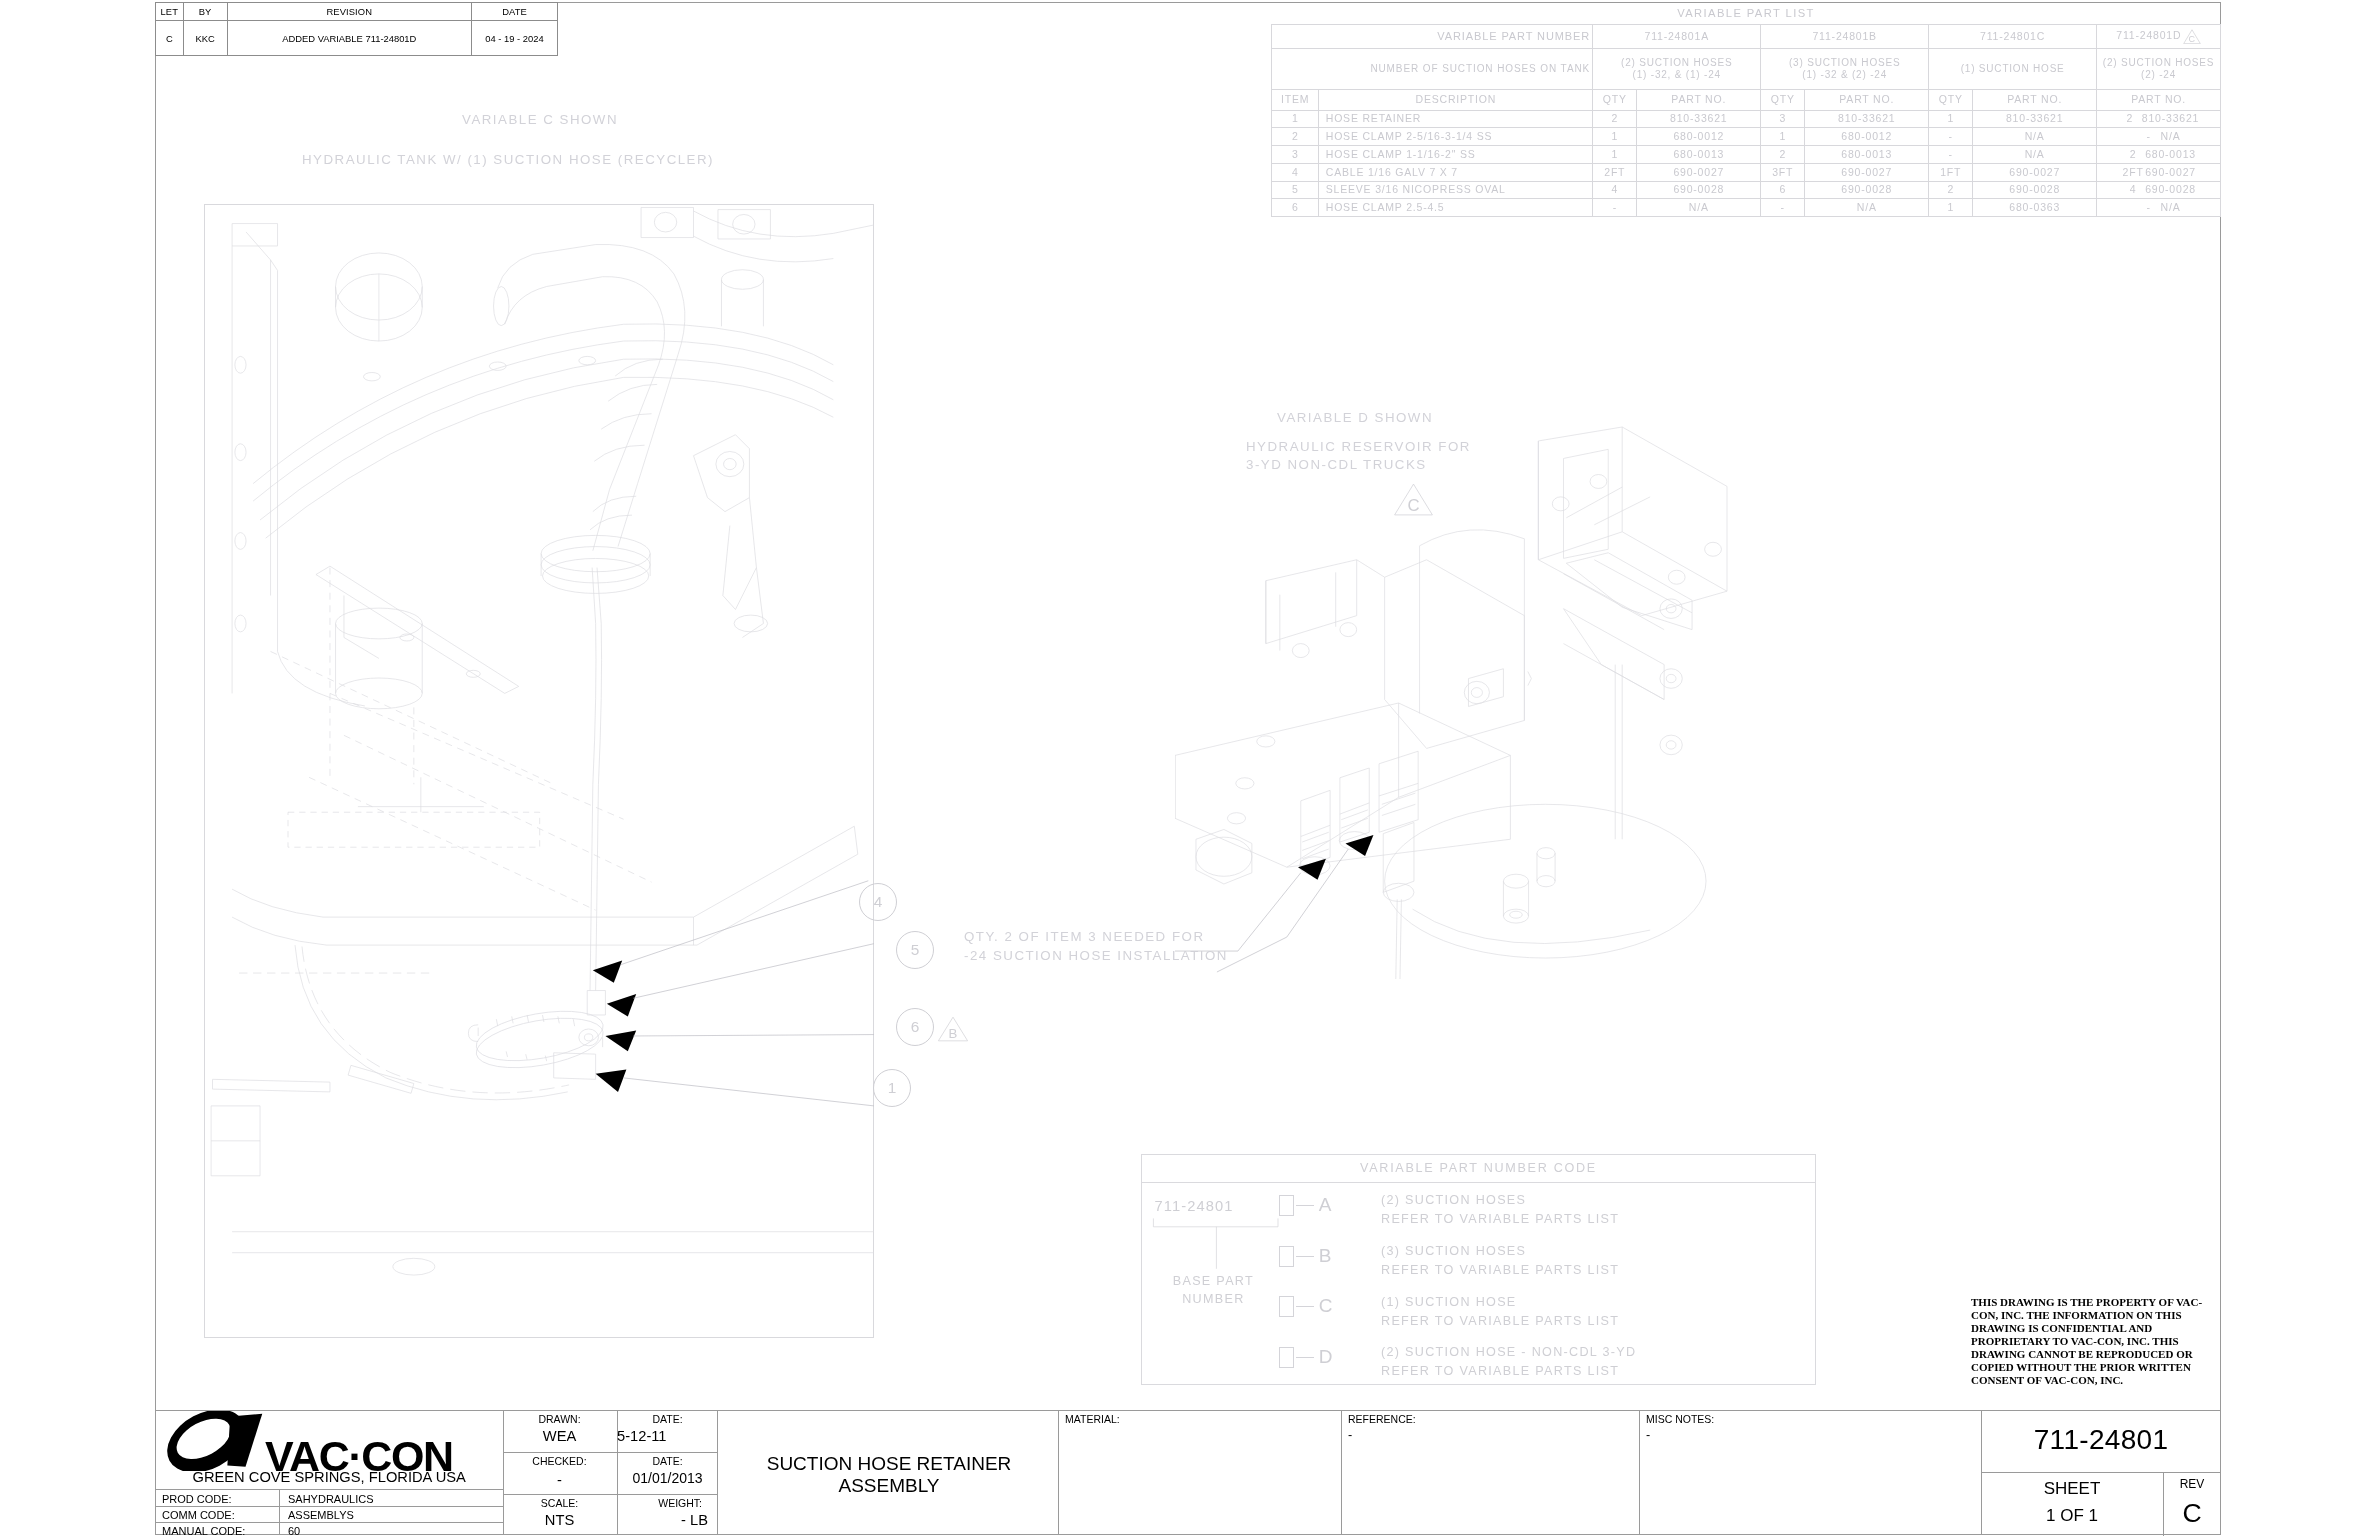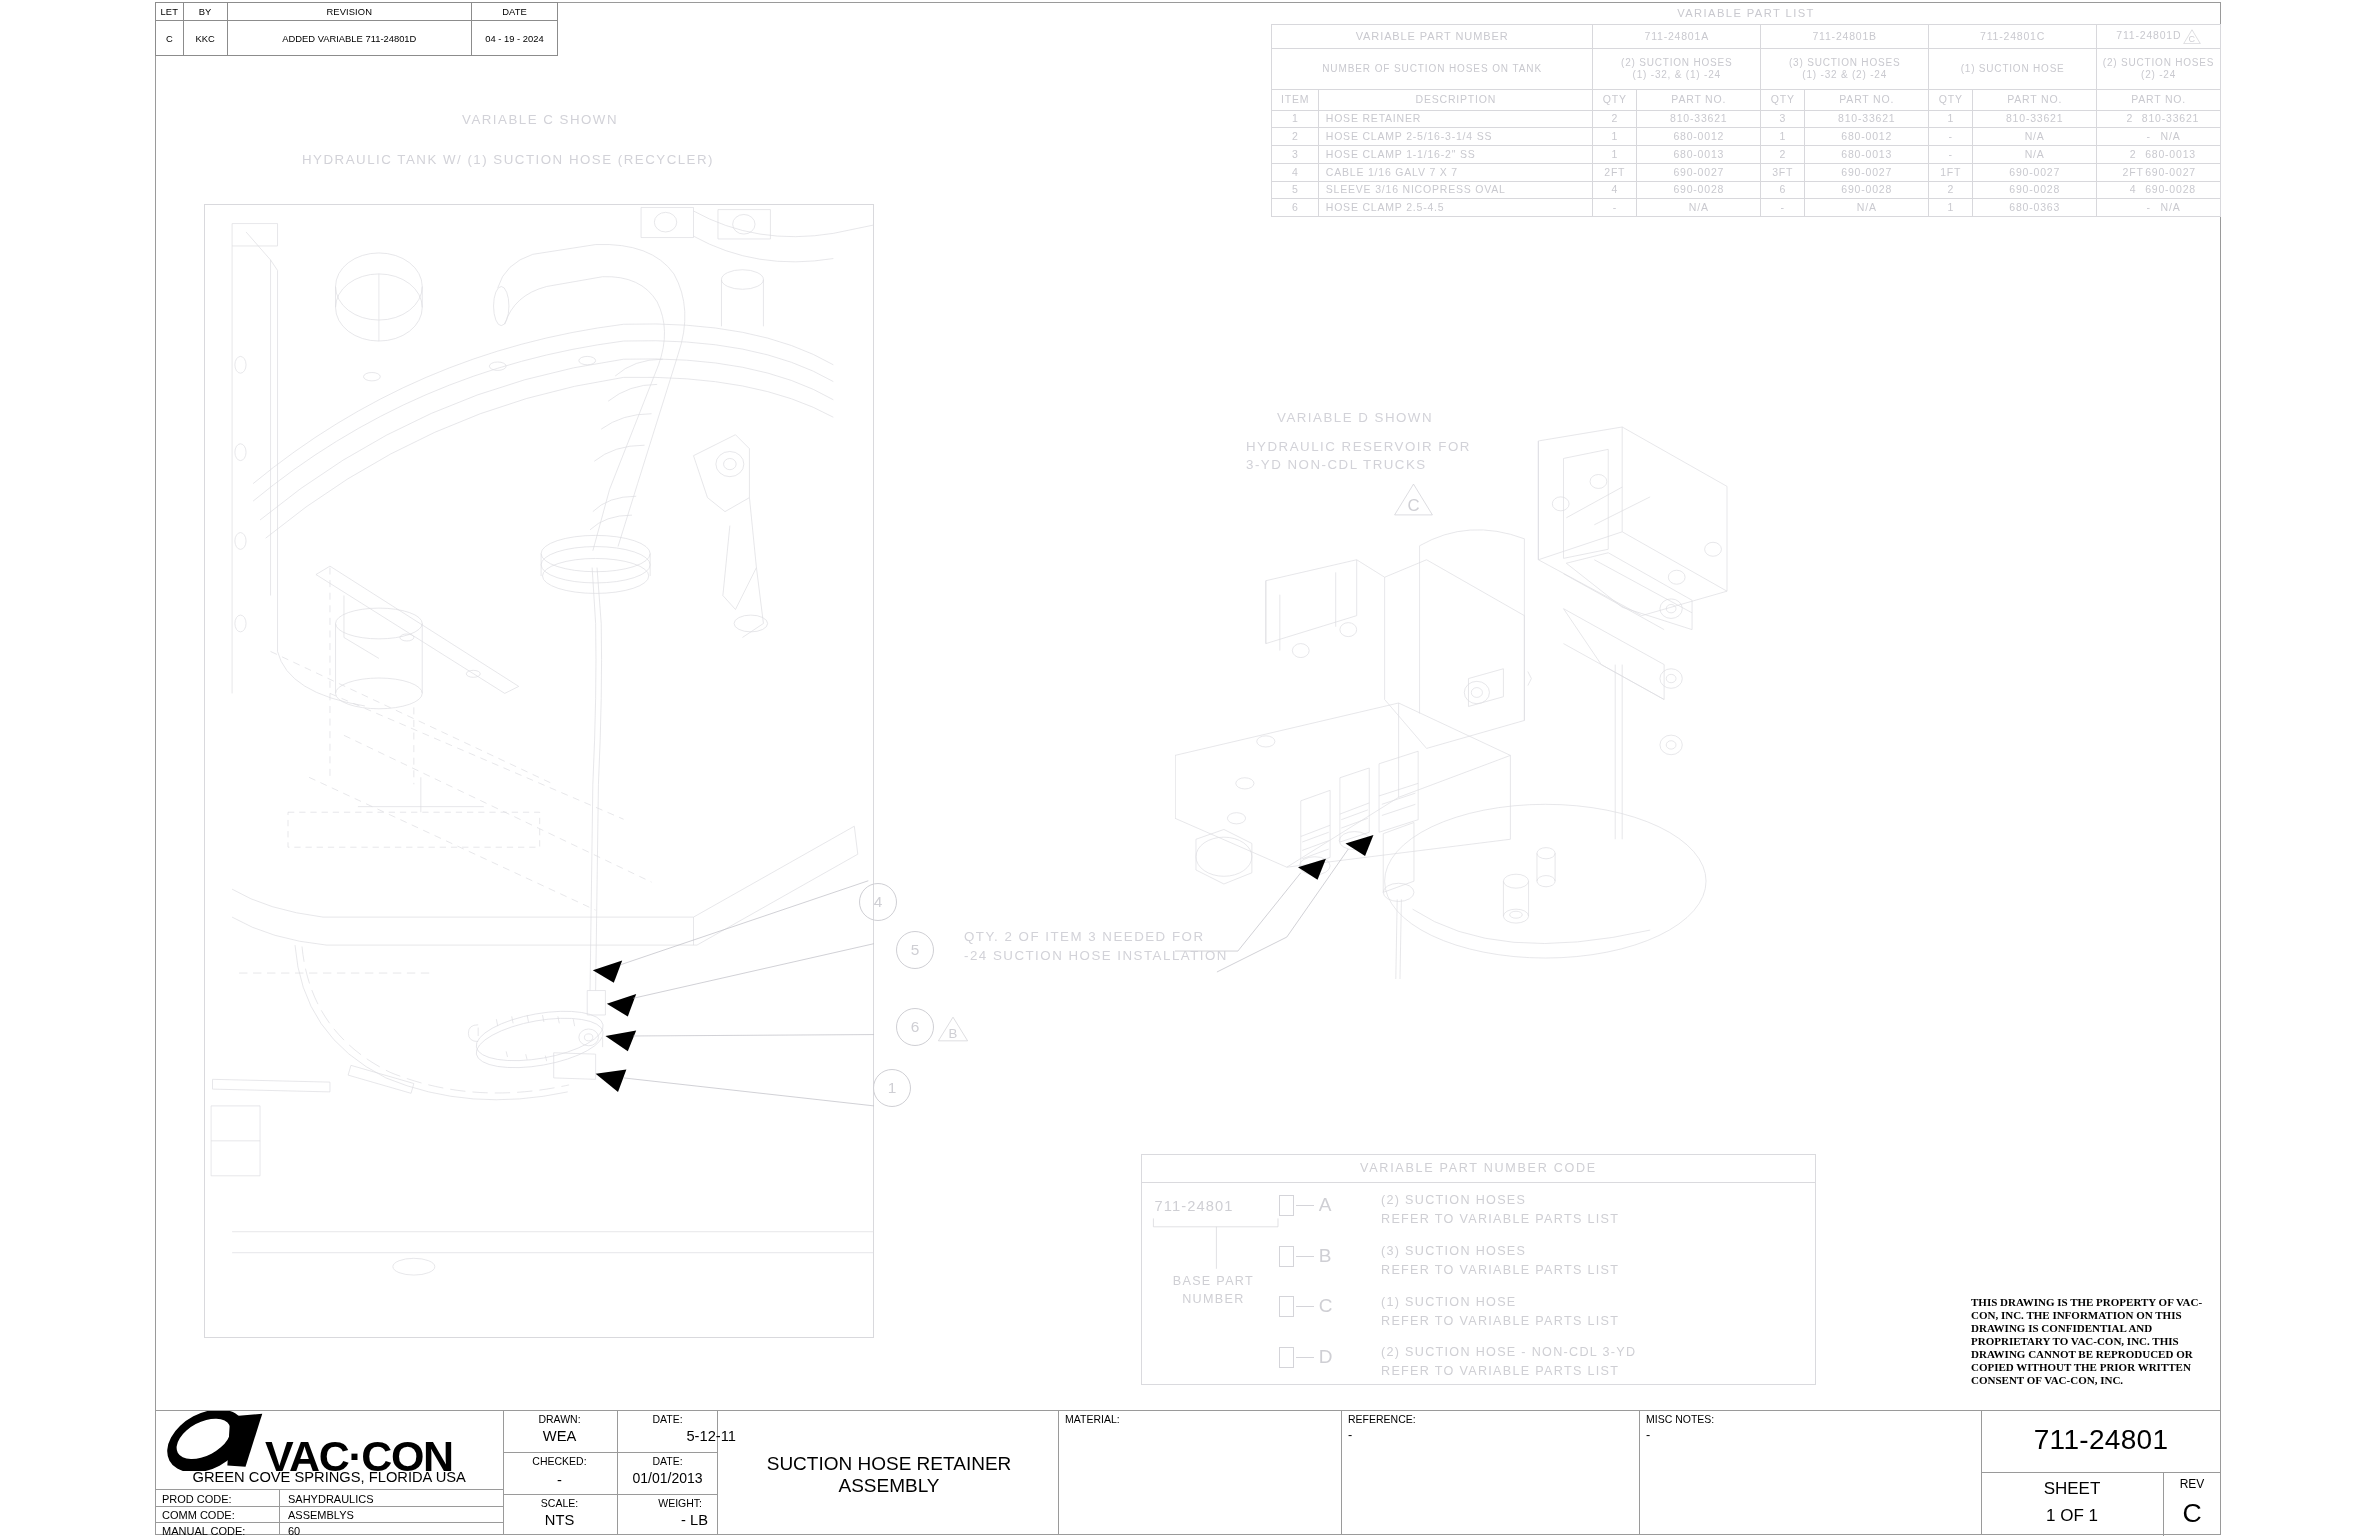--- a/index.html
+++ b/index.html
@@ -25,21 +25,21 @@
   
   #vpl{left:1271px;top:2.1px;width:950px;}
   #vpl table{border-collapse:collapse;width:100%;
              font-family:"Liberation Sans",sans-serif;
              color:#c9c9cf;font-size:10.5px;}
   #vpl td,#vpl th{border:0.7px solid #d8d8dc;font-weight:normal;padding:0.7px 2.1px;
                   text-align:center;vertical-align:middle;line-height:1.25;
                   letter-spacing:0.8px;}
   #vpl .title-cell{border:none;border-bottom:0.7px solid #d8d8dc;
                    font-size:11.2px;height:21px;letter-spacing:1.4px;}
-  #vpl .lbl{text-align:center;letter-spacing:0.9px;font-size:11px;}
+  #vpl .lbl{text-align:right;letter-spacing:0.9px;font-size:11px;}
   #vpl .desc{text-align:left;padding-left:6.3px;letter-spacing:0.8px;}
   #vpl .qty{width:26.6px;}
   #vpl .pn{width:84px;}
   #vpl .hdrow td{height:21px;}
   #vpl .hosesrow td{height:39px;font-size:10px;}
   #vpl .colhdr td{height:18px;}
   #vpl .bodyrow td{height:15.4px;}
   .vtri{display:inline-block;position:relative;width:18px;height:15.4px;
         vertical-align:middle;margin-left:1.4px;}
   .vtri svg{position:absolute;left:0;top:0;}
@@ -572,21 +572,21 @@
   <div class="abs codes-row" style="left:7px;top:83px;">PROD CODE:</div>
   <div class="abs codes-row" style="left:133px;top:83px;">SAHYDRAULICS</div>
   <div class="abs codes-row" style="left:7px;top:99px;">COMM CODE:</div>
   <div class="abs codes-row" style="left:133px;top:99px;">ASSEMBLYS</div>
   <div class="abs codes-row" style="left:7px;top:115px;">MANUAL CODE:</div>
   <div class="abs codes-row" style="left:133px;top:115px;">60</div>
 
   <div class="abs tb-label" style="left:348px;top:2.8px;width:113px;text-align:center;">DRAWN:</div>
   <div class="abs tb-value" style="left:348px;top:18px;width:113px;text-align:center;">WEA</div>
   <div class="abs tb-label" style="left:462px;top:2.8px;width:101px;text-align:center;">DATE:</div>
-  <div class="abs tb-value" style="left:462px;top:18px;width:119px;text-align:right;">5-12-11</div>
+  <div class="abs tb-value" style="left:462px;top:18px;width:119px;text-align:left;">5-12-11</div>
 
   <div class="abs tb-label" style="left:348px;top:45px;width:113px;text-align:center;">CHECKED:</div>
   <div class="abs tb-value" style="left:348px;top:62px;width:113px;text-align:center;">-</div>
   <div class="abs tb-label" style="left:462px;top:45px;width:101px;text-align:center;">DATE:</div>
   <div class="abs tb-value" style="left:462px;top:60px;width:101px;text-align:center;font-size:14px;">01/01/2013</div>
 
   <div class="abs tb-label" style="left:348px;top:87px;width:113px;text-align:center;">SCALE:</div>
   <div class="abs tb-value" style="left:348px;top:102px;width:113px;text-align:center;">NTS</div>
   <div class="abs tb-label" style="left:462px;top:87px;width:85px;text-align:right;">WEIGHT:</div>
   <div class="abs tb-value" style="left:462px;top:102px;width:91px;text-align:right;">- LB</div>

